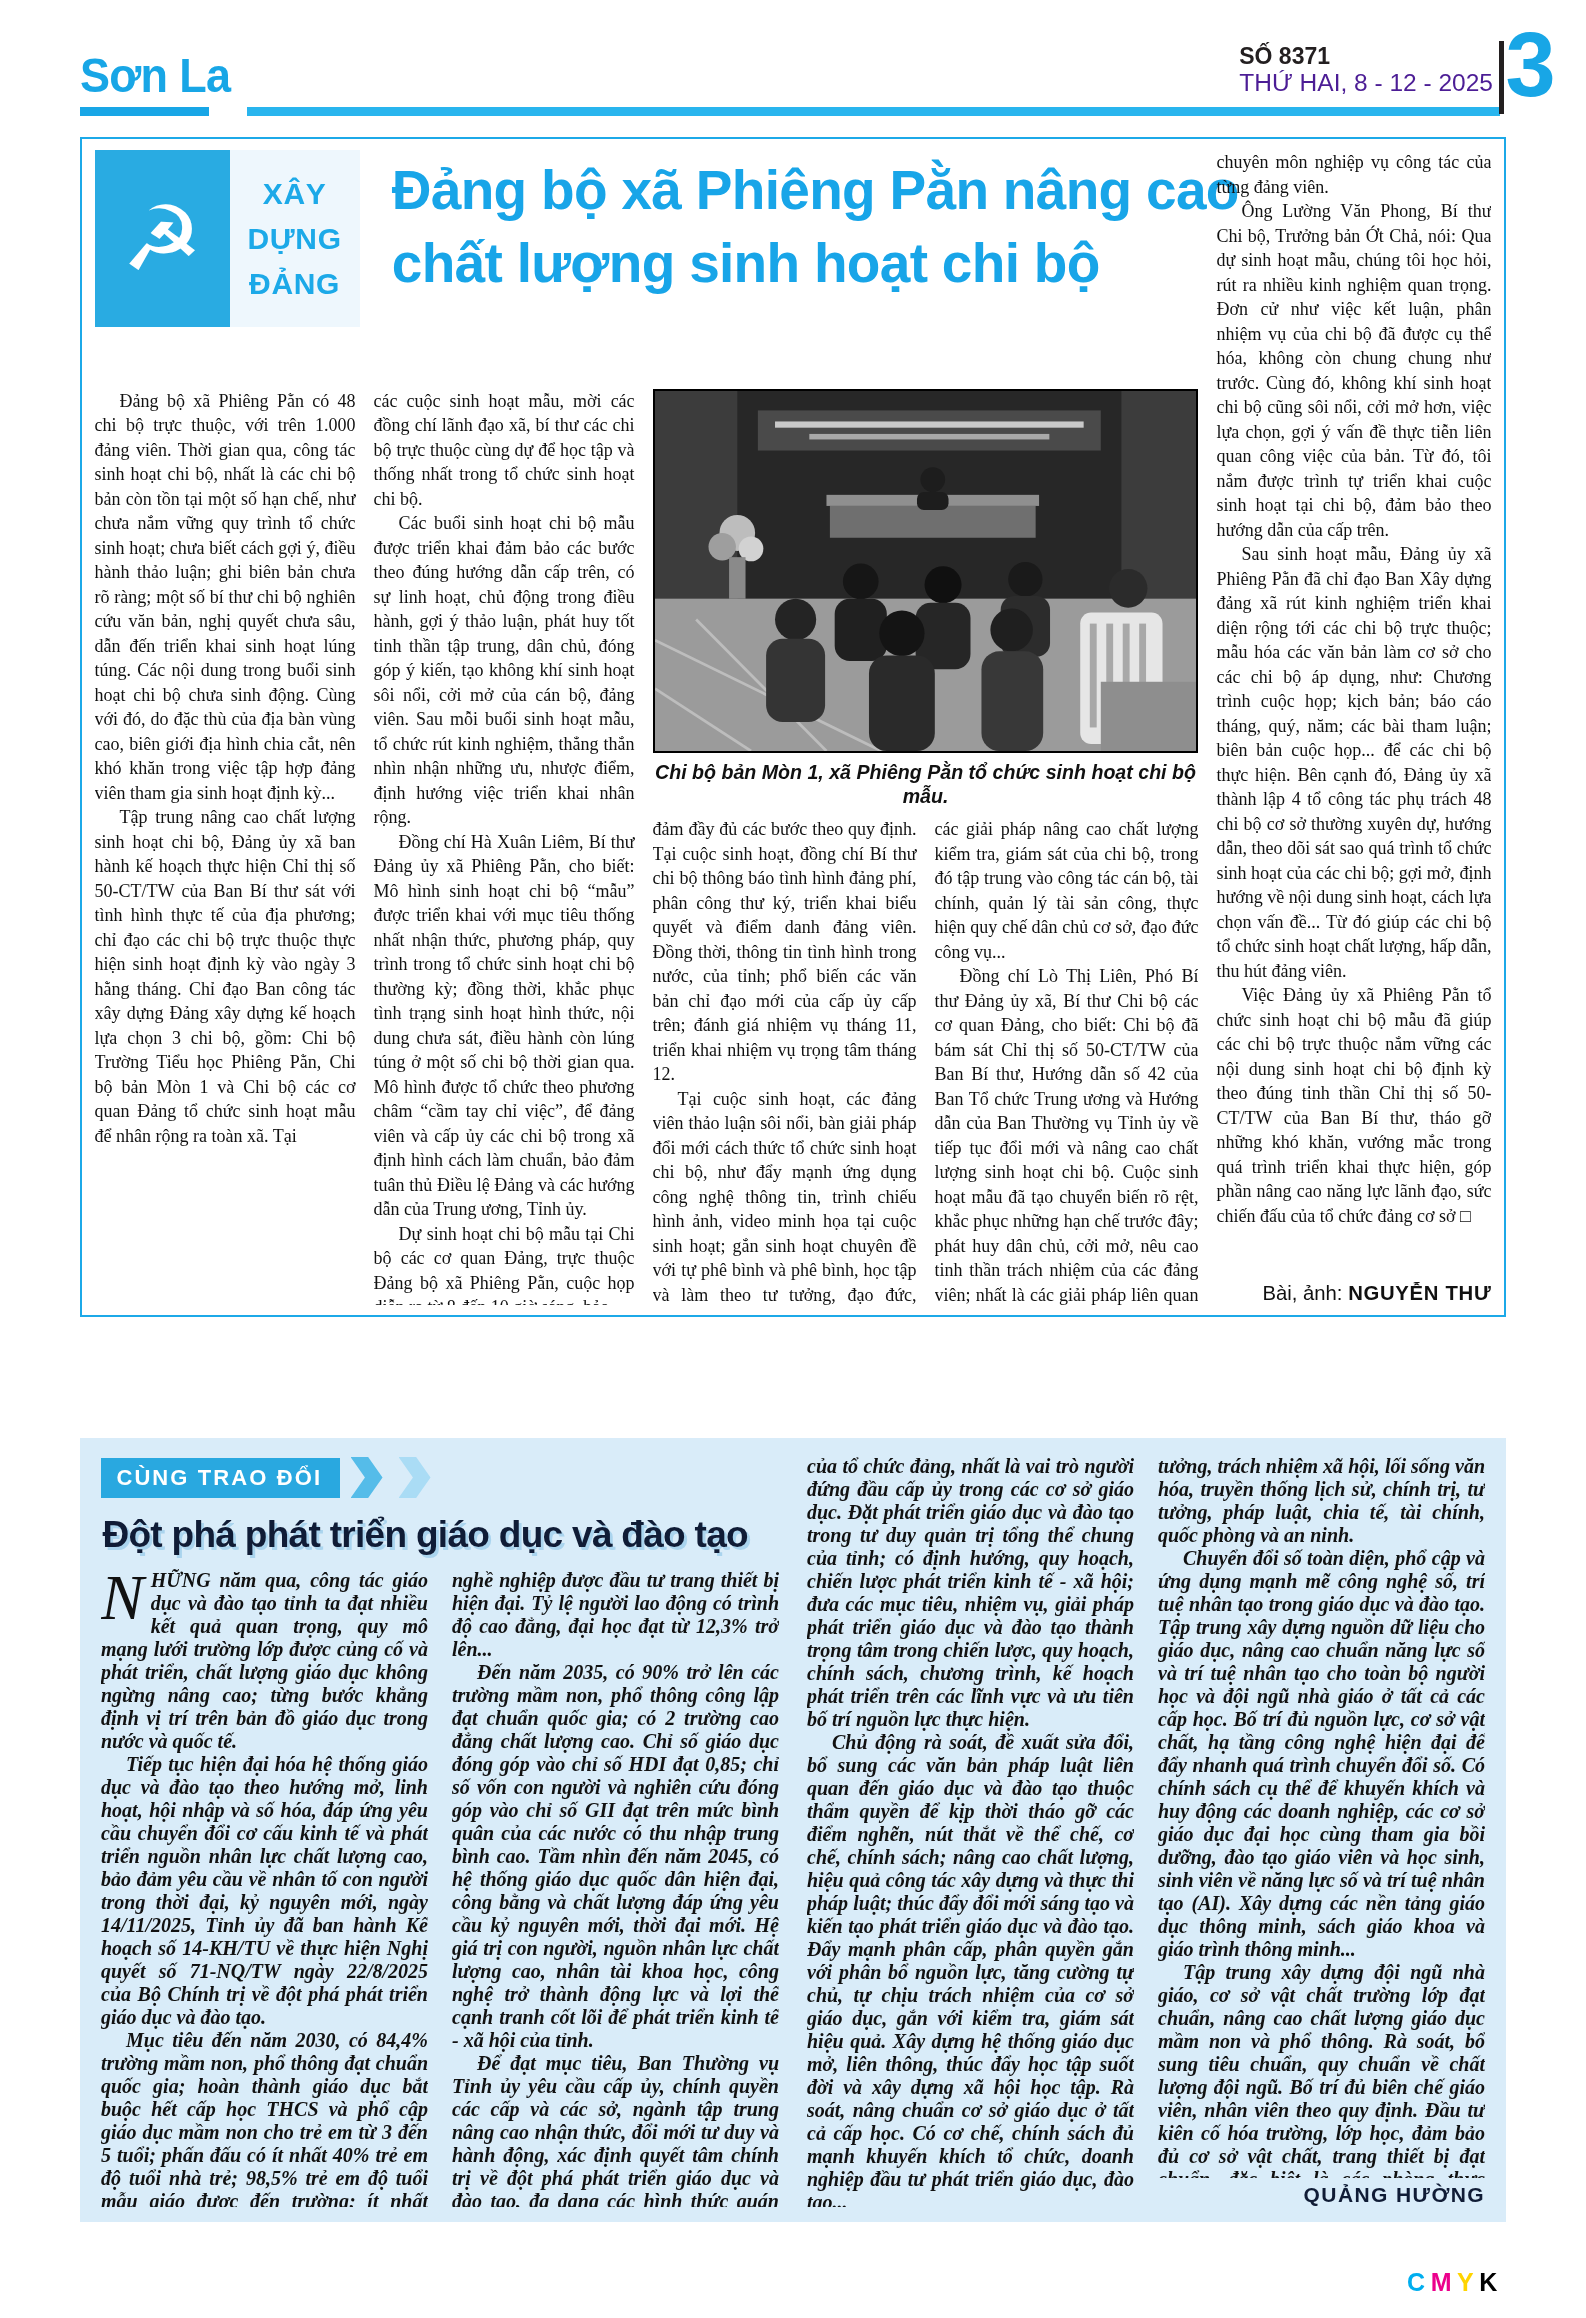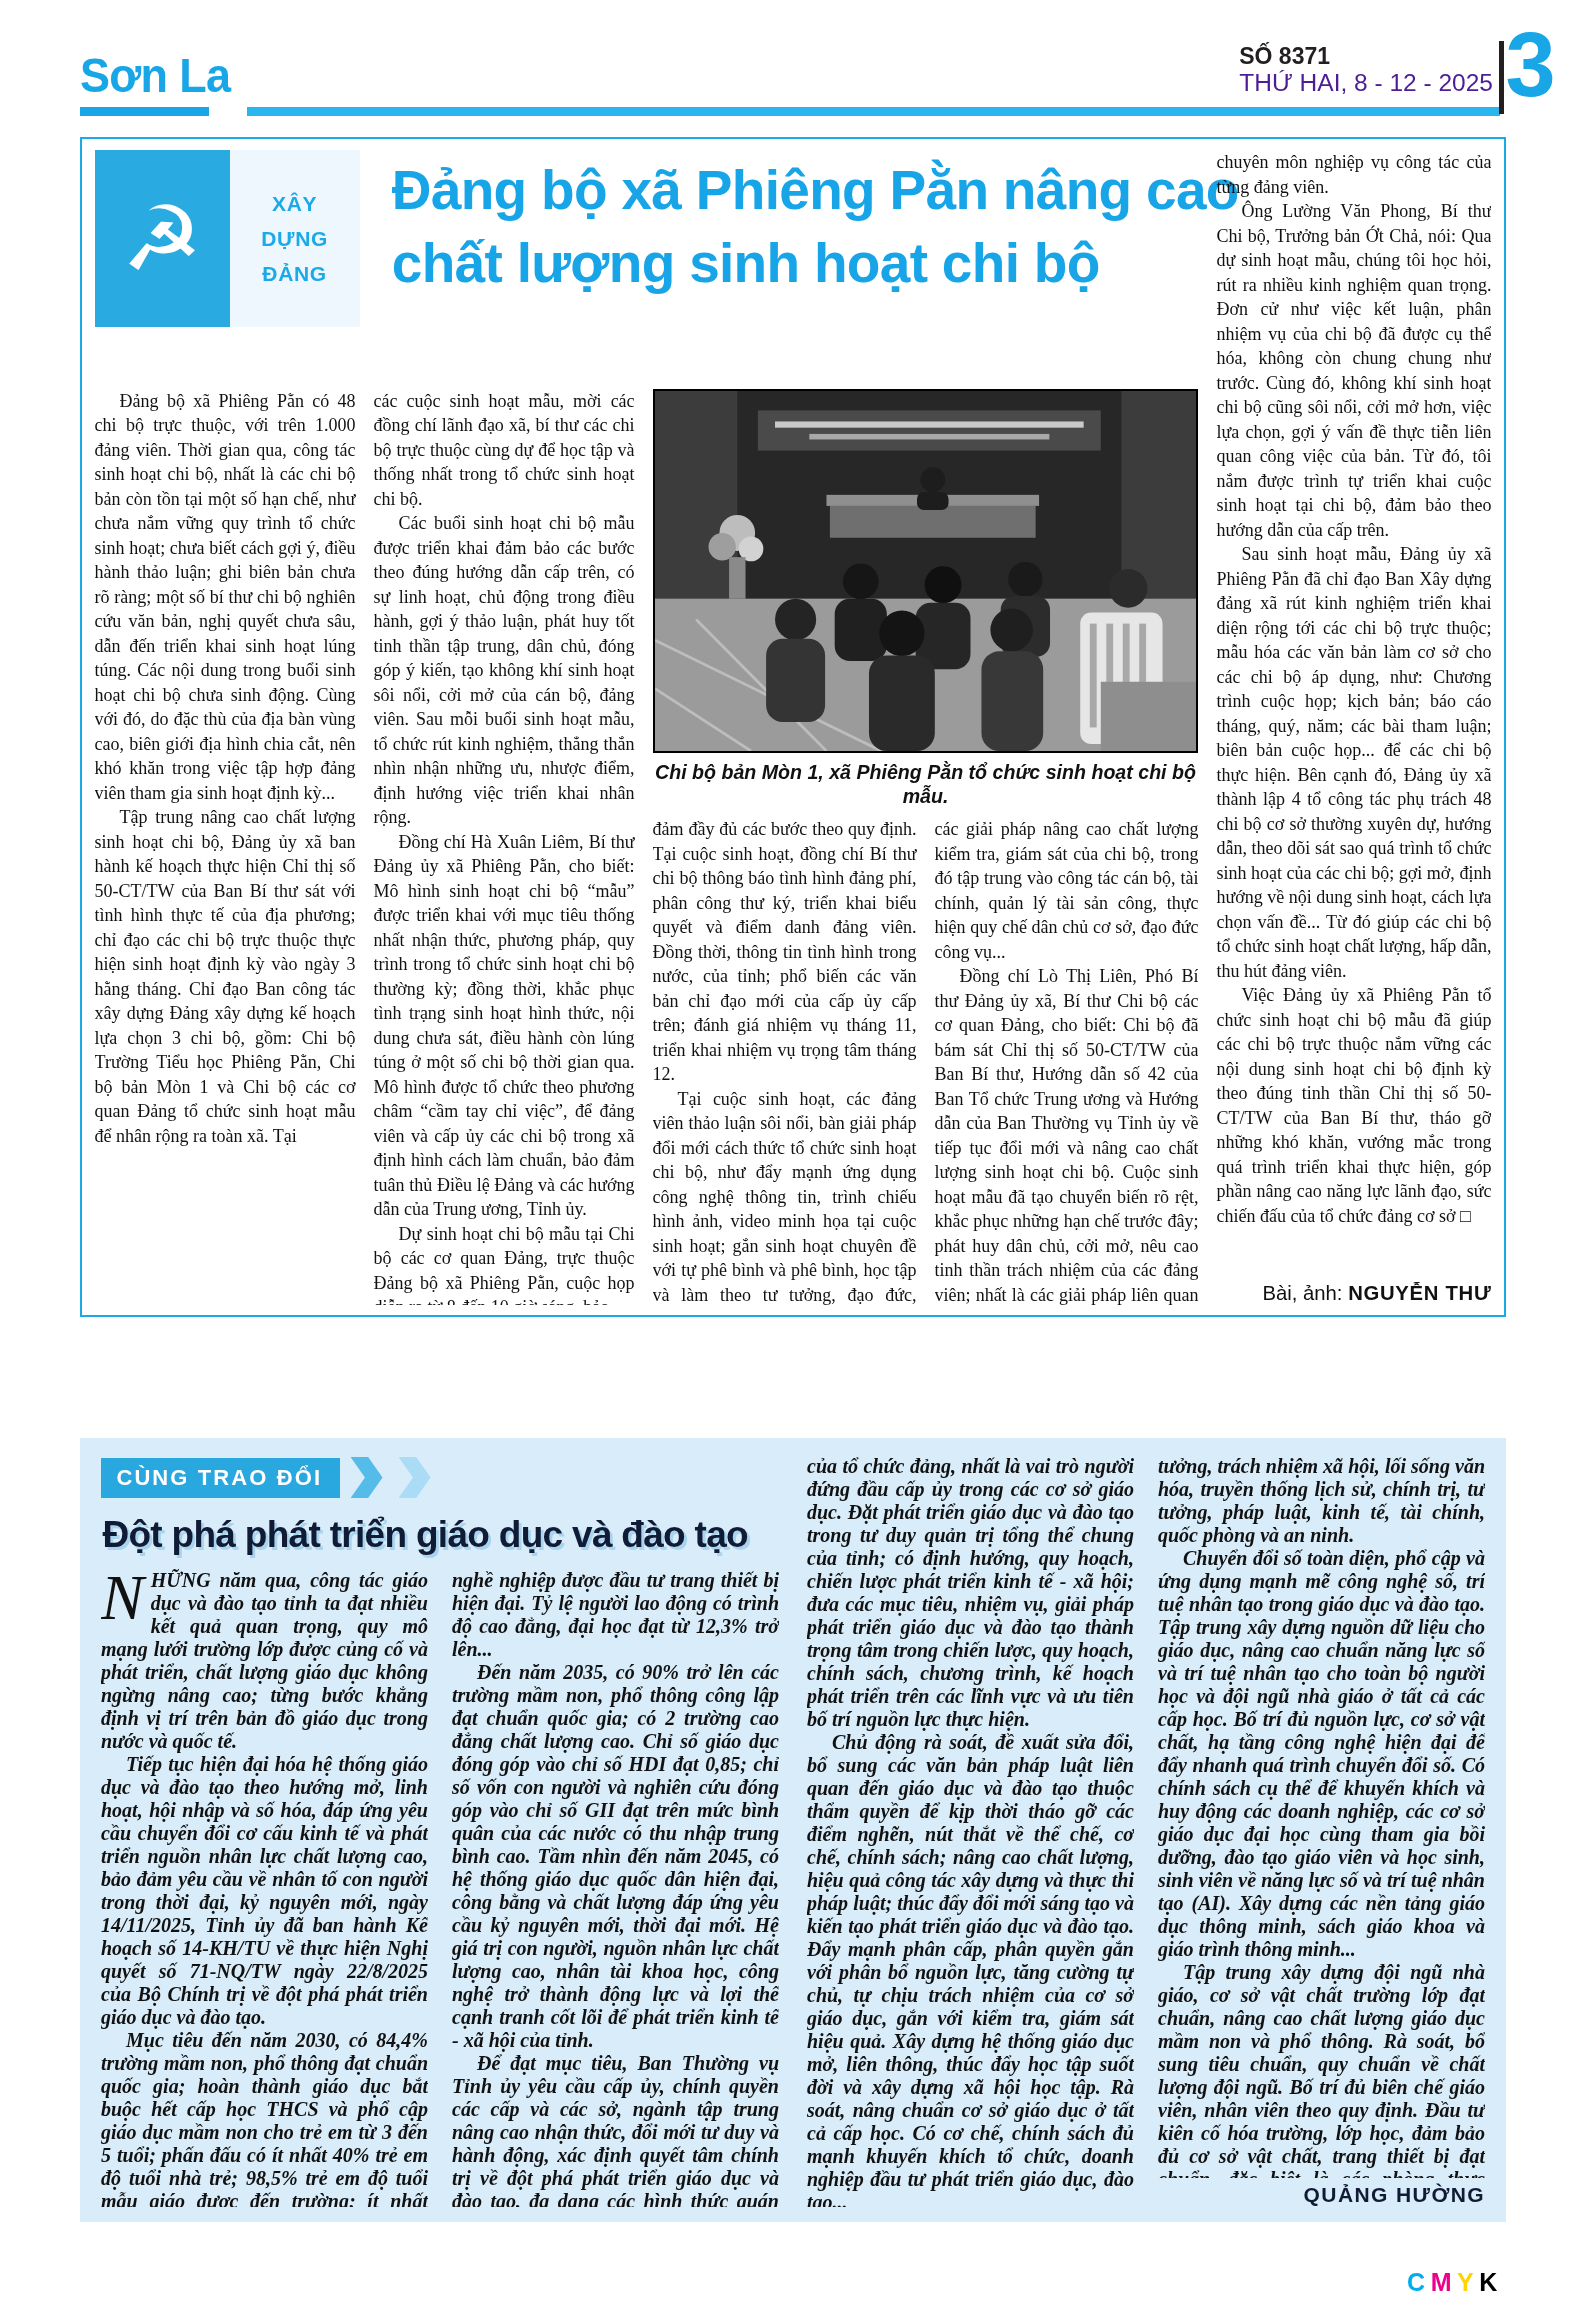--- a/index.html
+++ b/index.html
@@ -36,21 +36,21 @@
   .badgewrap { display:flex; flex:0 0 auto; }
   .badge-icon-box {
     width:135px; height:177px; background:#29abe2; color:#fff;
     display:flex; align-items:center; justify-content:center;
   }
   .badge-icon-box .hs { font-size:90px; line-height:1; }
   .badge-label-box {
     width:130px; height:177px; background:#eef7fd;
     display:flex; flex-direction:column; align-items:center; justify-content:center; gap:11.2px;
   }
-  .badge-label-box div { font-size:21px; font-weight:bold; color:#1ca9e8; letter-spacing:0.7px; }
+  .badge-label-box div { font-size:30px; font-weight:bold; color:#1ca9e8; letter-spacing:0.7px; }
   .a1title { flex:1 1 auto; padding-left:19.6px; padding-top:4.2px; }
   .a1title div {
     font-size:55px; font-weight:bold; color:#18a5e8; letter-spacing:-0.7px;
     line-height:73px; white-space:nowrap;
   }
   .a1bodyrow { flex:1 1 auto; display:flex; gap:18px; margin-top:15.4px; overflow:hidden; }
   .newscol {
     font-family:"Liberation Serif", serif; font-size:18px; line-height:24.5px;
     text-align:justify; overflow:hidden;
   }
@@ -249,21 +249,21 @@
   </div>
   <div class="a2right">
     <div class="a2cols">
       <div class="newscol">
           <p>của tổ chức đảng, nhất là vai trò người đứng đầu cấp ủy trong các cơ sở giáo dục. Đặt phát triển giáo dục và đào tạo trong tư duy quản trị tổng thể chung của tỉnh; có định hướng, quy hoạch, chiến lược phát triển kinh tế - xã hội; đưa các mục tiêu, nhiệm vụ, giải pháp phát triển giáo dục và đào tạo thành trọng tâm trong chiến lược, quy hoạch, chính sách, chương trình, kế hoạch phát triển trên các lĩnh vực và ưu tiên bố trí nguồn lực thực hiện.</p>
           <p class="ind">Chủ động rà soát, đề xuất sửa đổi, bổ sung các văn bản pháp luật liên quan đến giáo dục và đào tạo thuộc thẩm quyền để kịp thời tháo gỡ các điểm nghẽn, nút thắt về thể chế, cơ chế, chính sách; nâng cao chất lượng, hiệu quả công tác xây dựng và thực thi pháp luật; thúc đẩy đổi mới sáng tạo và kiến tạo phát triển giáo dục và đào tạo. Đẩy mạnh phân cấp, phân quyền gắn với phân bổ nguồn lực, tăng cường tự chủ, tự chịu trách nhiệm của cơ sở giáo dục, gắn với kiểm tra, giám sát hiệu quả. Xây dựng hệ thống giáo dục mở, liên thông, thúc đẩy học tập suốt đời và xây dựng xã hội học tập. Rà soát, nâng chuẩn cơ sở giáo dục ở tất cả cấp học. Có cơ chế, chính sách đủ mạnh khuyến khích tổ chức, doanh nghiệp đầu tư phát triển giáo dục, đào tạo...</p>
           <p class="ind">Chỉ đạo rà soát, cụ thể hóa cơ chế, chính sách của tỉnh để đảm bảo việc giáo dục đạo đức, nhân cách và hệ giá trị chuẩn mực con người Việt Nam thời đại mới; phát huy giá trị văn hóa và con người Sơn La. Đổi mới nội dung, phương thức giảng dạy, nâng cao chất lượng, hiệu quả giáo dục đạo đức, lý</p>
         </div>
       <div class="a2c4wrap">
         <div class="newscol">
-            <p>tưởng, trách nhiệm xã hội, lối sống văn hóa, truyền thống lịch sử, chính trị, tư tưởng, pháp luật, kinh tế, tài chính, quốc phòng và an ninh.</p>
+            <p>tưởng, trách nhiệm xã hội, lối sống văn hóa, truyền thống lịch sử, chính trị, tư tưởng, pháp luật, chia tế, tài chính, quốc phòng và an ninh.</p>
             <p class="ind">Chuyển đổi số toàn diện, phổ cập và ứng dụng mạnh mẽ công nghệ số, trí tuệ nhân tạo trong giáo dục và đào tạo. Tập trung xây dựng nguồn dữ liệu cho giáo dục, nâng cao chuẩn năng lực số và trí tuệ nhân tạo cho toàn bộ người học và đội ngũ nhà giáo ở tất cả các cấp học. Bố trí đủ nguồn lực, cơ sở vật chất, hạ tầng công nghệ hiện đại để đẩy nhanh quá trình chuyển đổi số. Có chính sách cụ thể để khuyến khích và huy động các doanh nghiệp, các cơ sở giáo dục đại học cùng tham gia bồi dưỡng, đào tạo giáo viên và học sinh, sinh viên về năng lực số và trí tuệ nhân tạo (AI). Xây dựng các nền tảng giáo dục thông minh, sách giáo khoa và giáo trình thông minh...</p>
             <p class="ind">Tập trung xây dựng đội ngũ nhà giáo, cơ sở vật chất trường lớp đạt chuẩn, nâng cao chất lượng giáo dục mầm non và phổ thông. Rà soát, bổ sung tiêu chuẩn, quy chuẩn về chất lượng đội ngũ. Bố trí đủ biên chế giáo viên, nhân viên theo quy định. Đầu tư kiên cố hóa trường, lớp học, đảm bảo đủ cơ sở vật chất, trang thiết bị đạt chuẩn, đặc biệt là các phòng thực hành, trải nghiệm STEM/STEAM.</p>
             <p class="ind">Hiện đại hóa, nâng tầm giáo dục nghề nghiệp, tạo đột phá phát triển nhân lực trình độ cao và nhân tài, dẫn dắt nghiên cứu, đổi mới sáng tạo. Đẩy mạnh hợp tác và hội nhập quốc tế trong giáo dục và đào tạo... □</p>
           </div>
         <div class="byline2">QUẢNG HƯỜNG</div>
       </div>
     </div>
   </div>
 </div>
 

